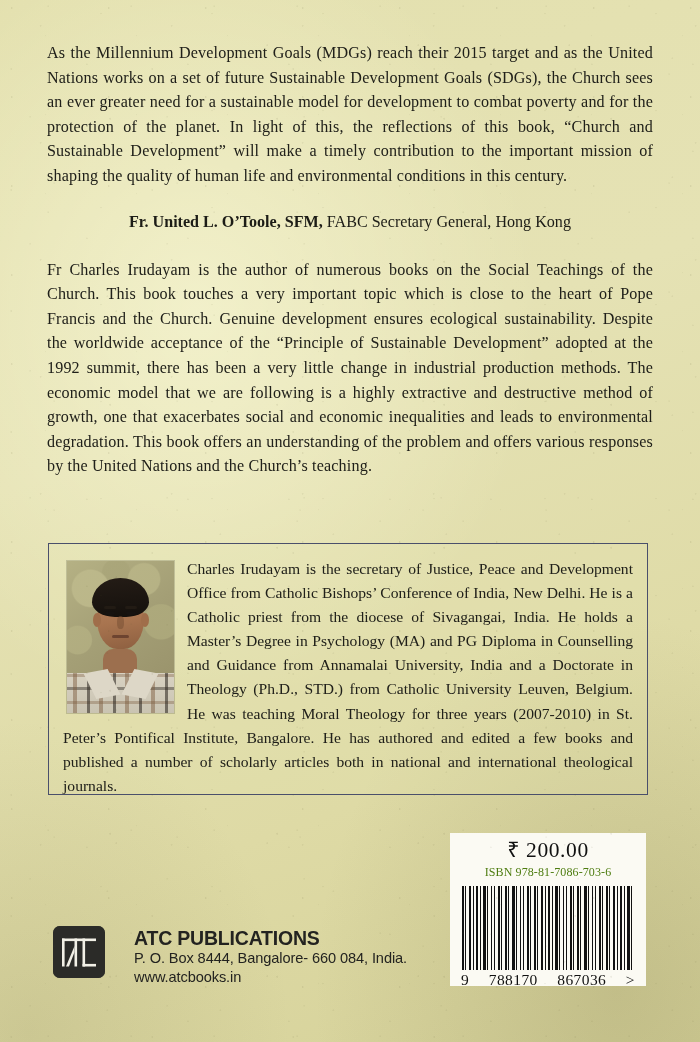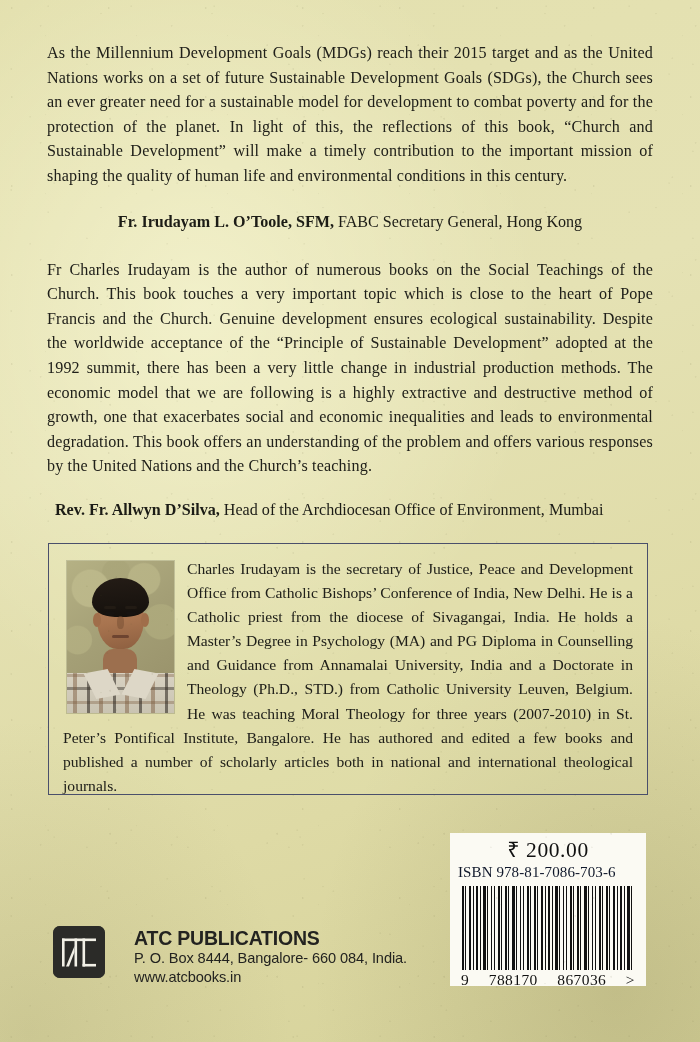--- a/index.html
+++ b/index.html
@@ -249,22 +249,23 @@
     padding: 4px 8px 13px 8px;
   }
   .price-line {
     text-align: center;
     font-size: 21.5px;
     color: #111;
     line-height: 26px;
     letter-spacing: 0.6px;
   }
   .isbn-line {
-    font-size: 15px;
-    color: #0f172a;
+    text-align: center;
+    font-size: 12px;
+    color: #4d7c0f;
     line-height: 19px;
     letter-spacing: 0.1px;
   }
   #barcode-bars {
     margin: 4px 4px 0 4px;
     height: 84px;
     background-image: repeating-linear-gradient(90deg,
       #111 0 1.6px, #fbfaf3 1.6px 3.2px, #111 3.2px 4.2px, #fbfaf3 4.2px 7.0px,
       #111 7.0px 9.4px, #fbfaf3 9.4px 10.6px, #111 10.6px 11.6px, #fbfaf3 11.6px 14.4px);
   }
@@ -281,27 +282,24 @@
 </style>
 </head>
 <body>
 
 <div id="book-back-cover">
 
   <div class="blurb-area">
 
     <p class="blurb-text">As the Millennium Development Goals (MDGs) reach their 2015 target and as the United Nations works on a set of future Sustainable Development Goals (SDGs), the Church sees an ever greater need for a sustainable model for development to combat poverty and for the protection of the planet. In light of this, the reflections of this book, “Church and Sustainable Development” will make a timely contribution to the important mission of shaping the quality of human life and environmental conditions in this century.</p>
     <p class="blurb-attrib">
-      <span class="who">Fr. Irudayam L. O’Toole, SFM,</span><span> FABC Secretary General, Hong Kong</span>
+      <span class="who">Fr. United L. O’Toole, SFM,</span><span> FABC Secretary General, Hong Kong</span>
     </p>
 
     <p class="blurb-text blurb-2">Fr Charles Irudayam is the author of numerous books on the Social Teachings of the Church. This book touches a very important topic which is close to the heart of Pope Francis and the Church. Genuine development ensures ecological sustainability. Despite the worldwide acceptance of the “Principle of Sustainable Development” adopted at the 1992 summit, there has been a very little change in industrial production methods. The economic model that we are following is a highly extractive and destructive method of growth, one that exacerbates social and economic inequalities and leads to environmental degradation. This book offers an understanding of the problem and offers various responses by the United Nations and the Church’s teaching.</p>
-    <p class="blurb-attrib attrib-2">
-      <span class="who">Rev. Fr. Allwyn D’Silva,</span><span> Head of the Archdiocesan Office of Environment, Mumbai</span>
-    </p>
   </div>
 
   <div id="author-bio-box">
     <div class="bio-inner">
 
       <div id="author-photo">
         <div class="ph-bg"></div>
         <div class="ph-neck"></div>
         <div class="ph-shirt"></div>
         <div class="ph-collar-l"></div>

